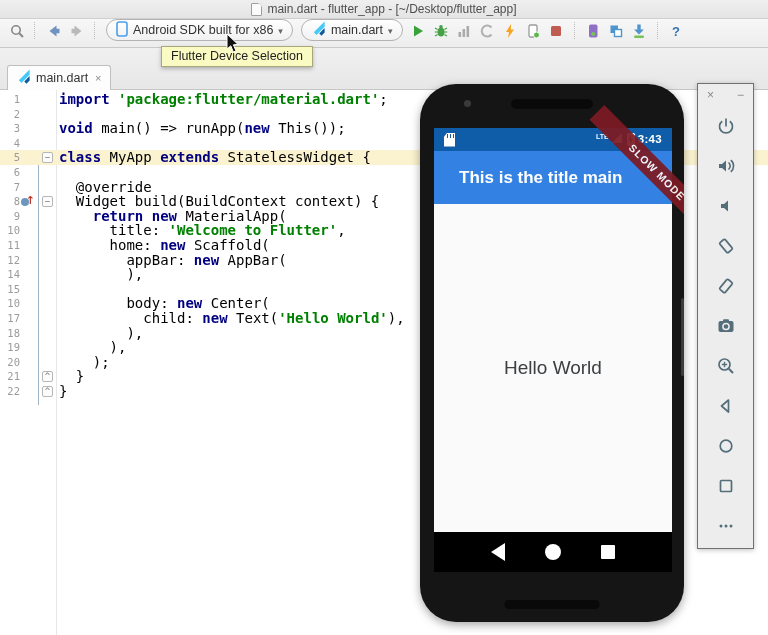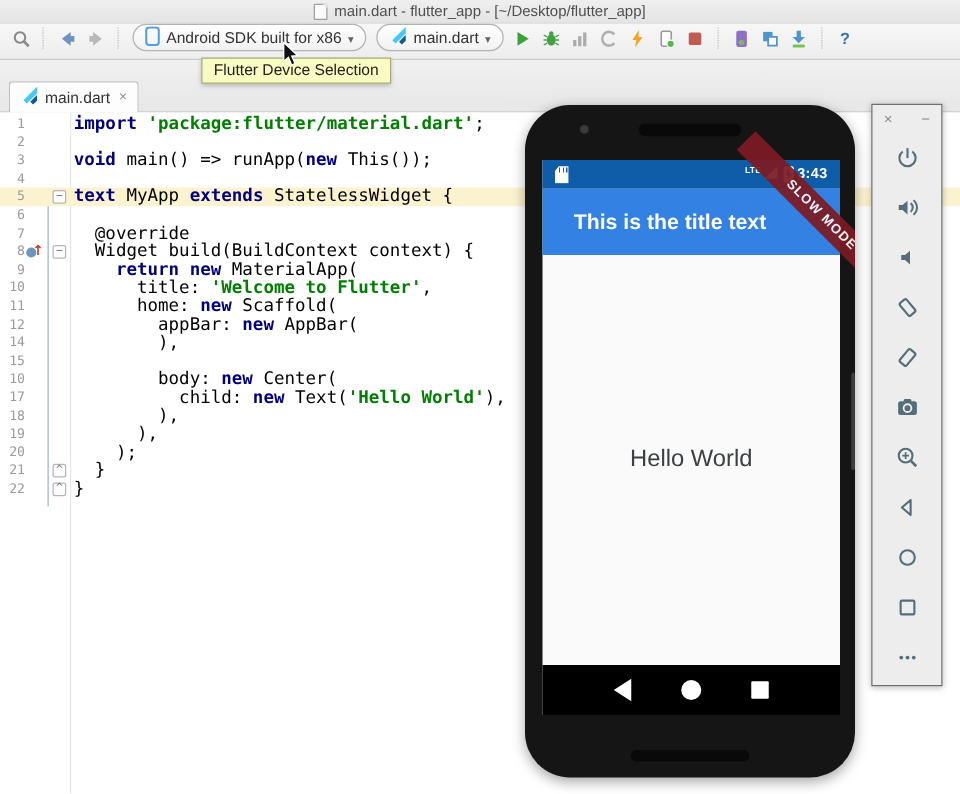--- a/index.html
+++ b/index.html
@@ -266,21 +266,21 @@
         <div class="crow">
           <span class="ln">4</span>
           <span class="gut"></span>
           <span class="codetxt"></span>
         </div>
         <div class="crow hl">
           <span class="ln">5</span>
           <span class="gut">
             <i class="mk mk-fold-open">−</i>
           </span>
-          <span class="codetxt"><span class="tk-kw">text</span><span class="tk-p"> MyApp </span><span class="tk-kw">extends</span><span class="tk-p"> StatelessWidget {</span></span>
+          <span class="codetxt"><span class="tk-kw">class</span><span class="tk-p"> MyApp </span><span class="tk-kw">extends</span><span class="tk-p"> StatelessWidget {</span></span>
         </div>
         <div class="crow">
           <span class="ln">6</span>
           <span class="gut"></span>
           <span class="codetxt"></span>
         </div>
         <div class="crow">
           <span class="ln">7</span>
           <span class="gut"></span>
           <span class="codetxt"><span class="tk-p">  @override</span></span>
@@ -381,21 +381,21 @@
         <div class="sb-right">
           <span class="lte">LTE</span>
           <span class="signal"></span>
           <span class="batt">
               <i class="bolt"></i>
             </span>
           <span class="time">3:43</span>
         </div>
       </div>
       <div class="appbar" style="background: rgb(51, 130, 227);">
-        <span>This is the title text</span>
+        <span>This is the title main</span>
       </div>
       <div class="appbody">
         <span>Hello World</span>
       </div>
       <div class="navbar">
         <div class="nav-inner" id="nav-icons">
             <div class="nav-item">
               <span class="nav-back"></span>
             </div>
             <div class="nav-item">

